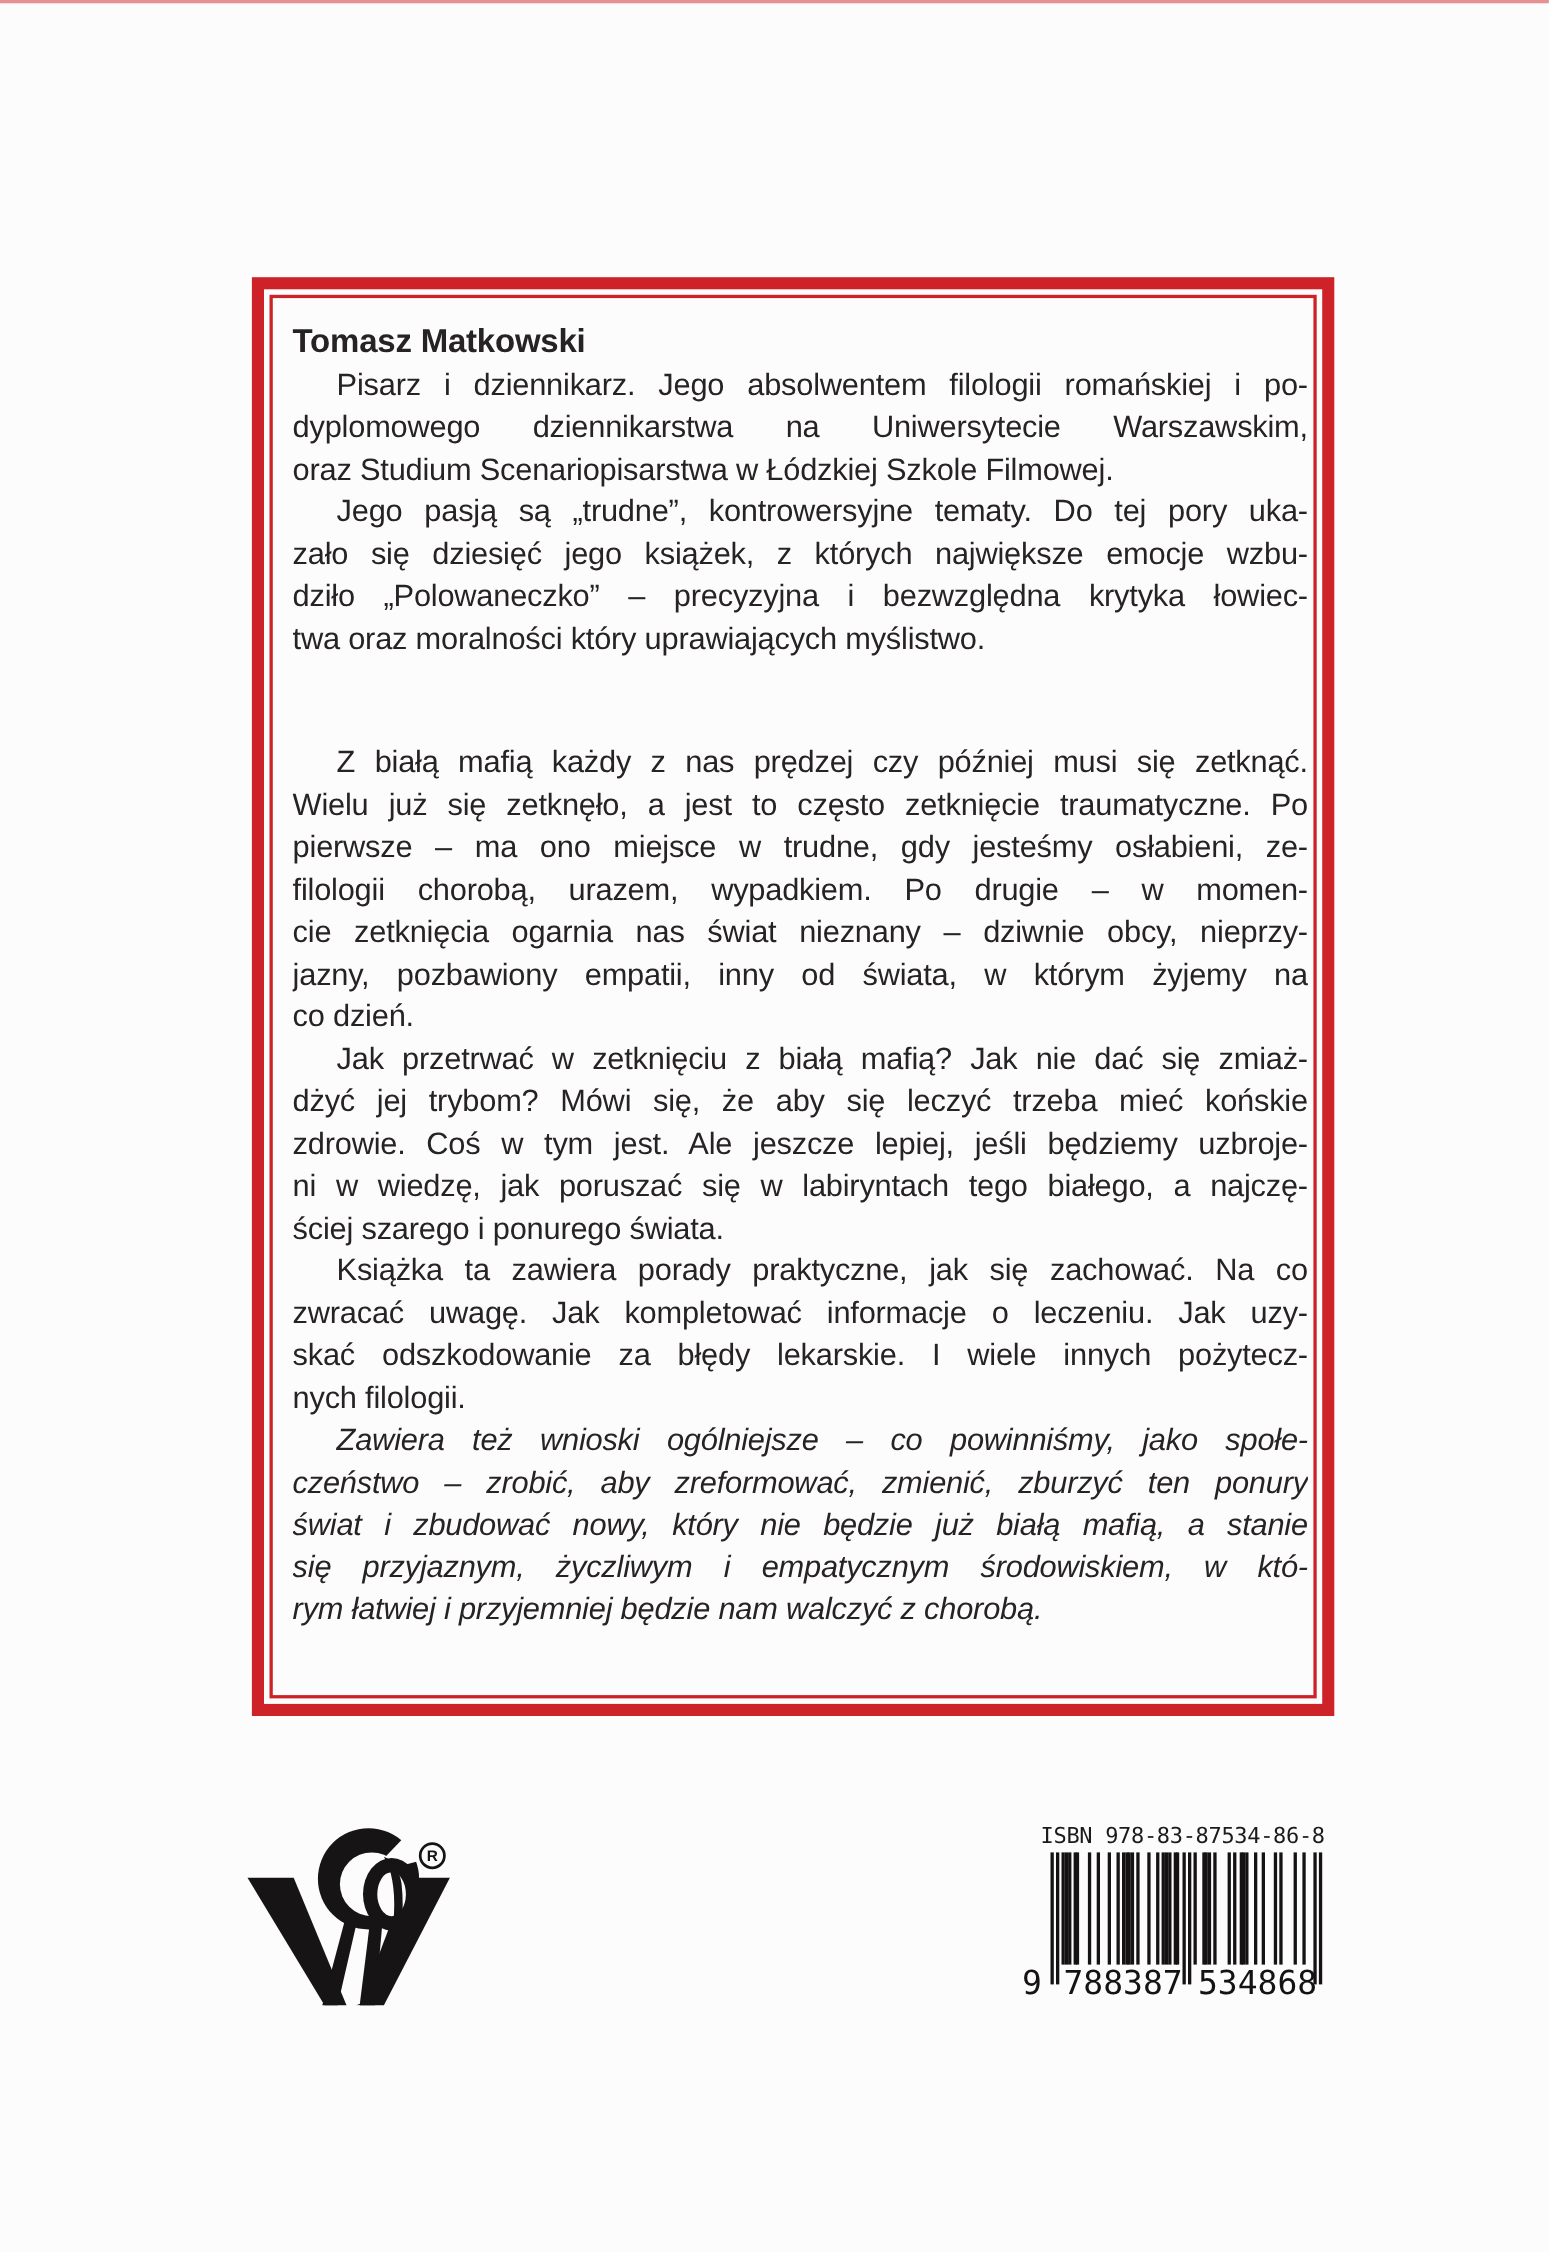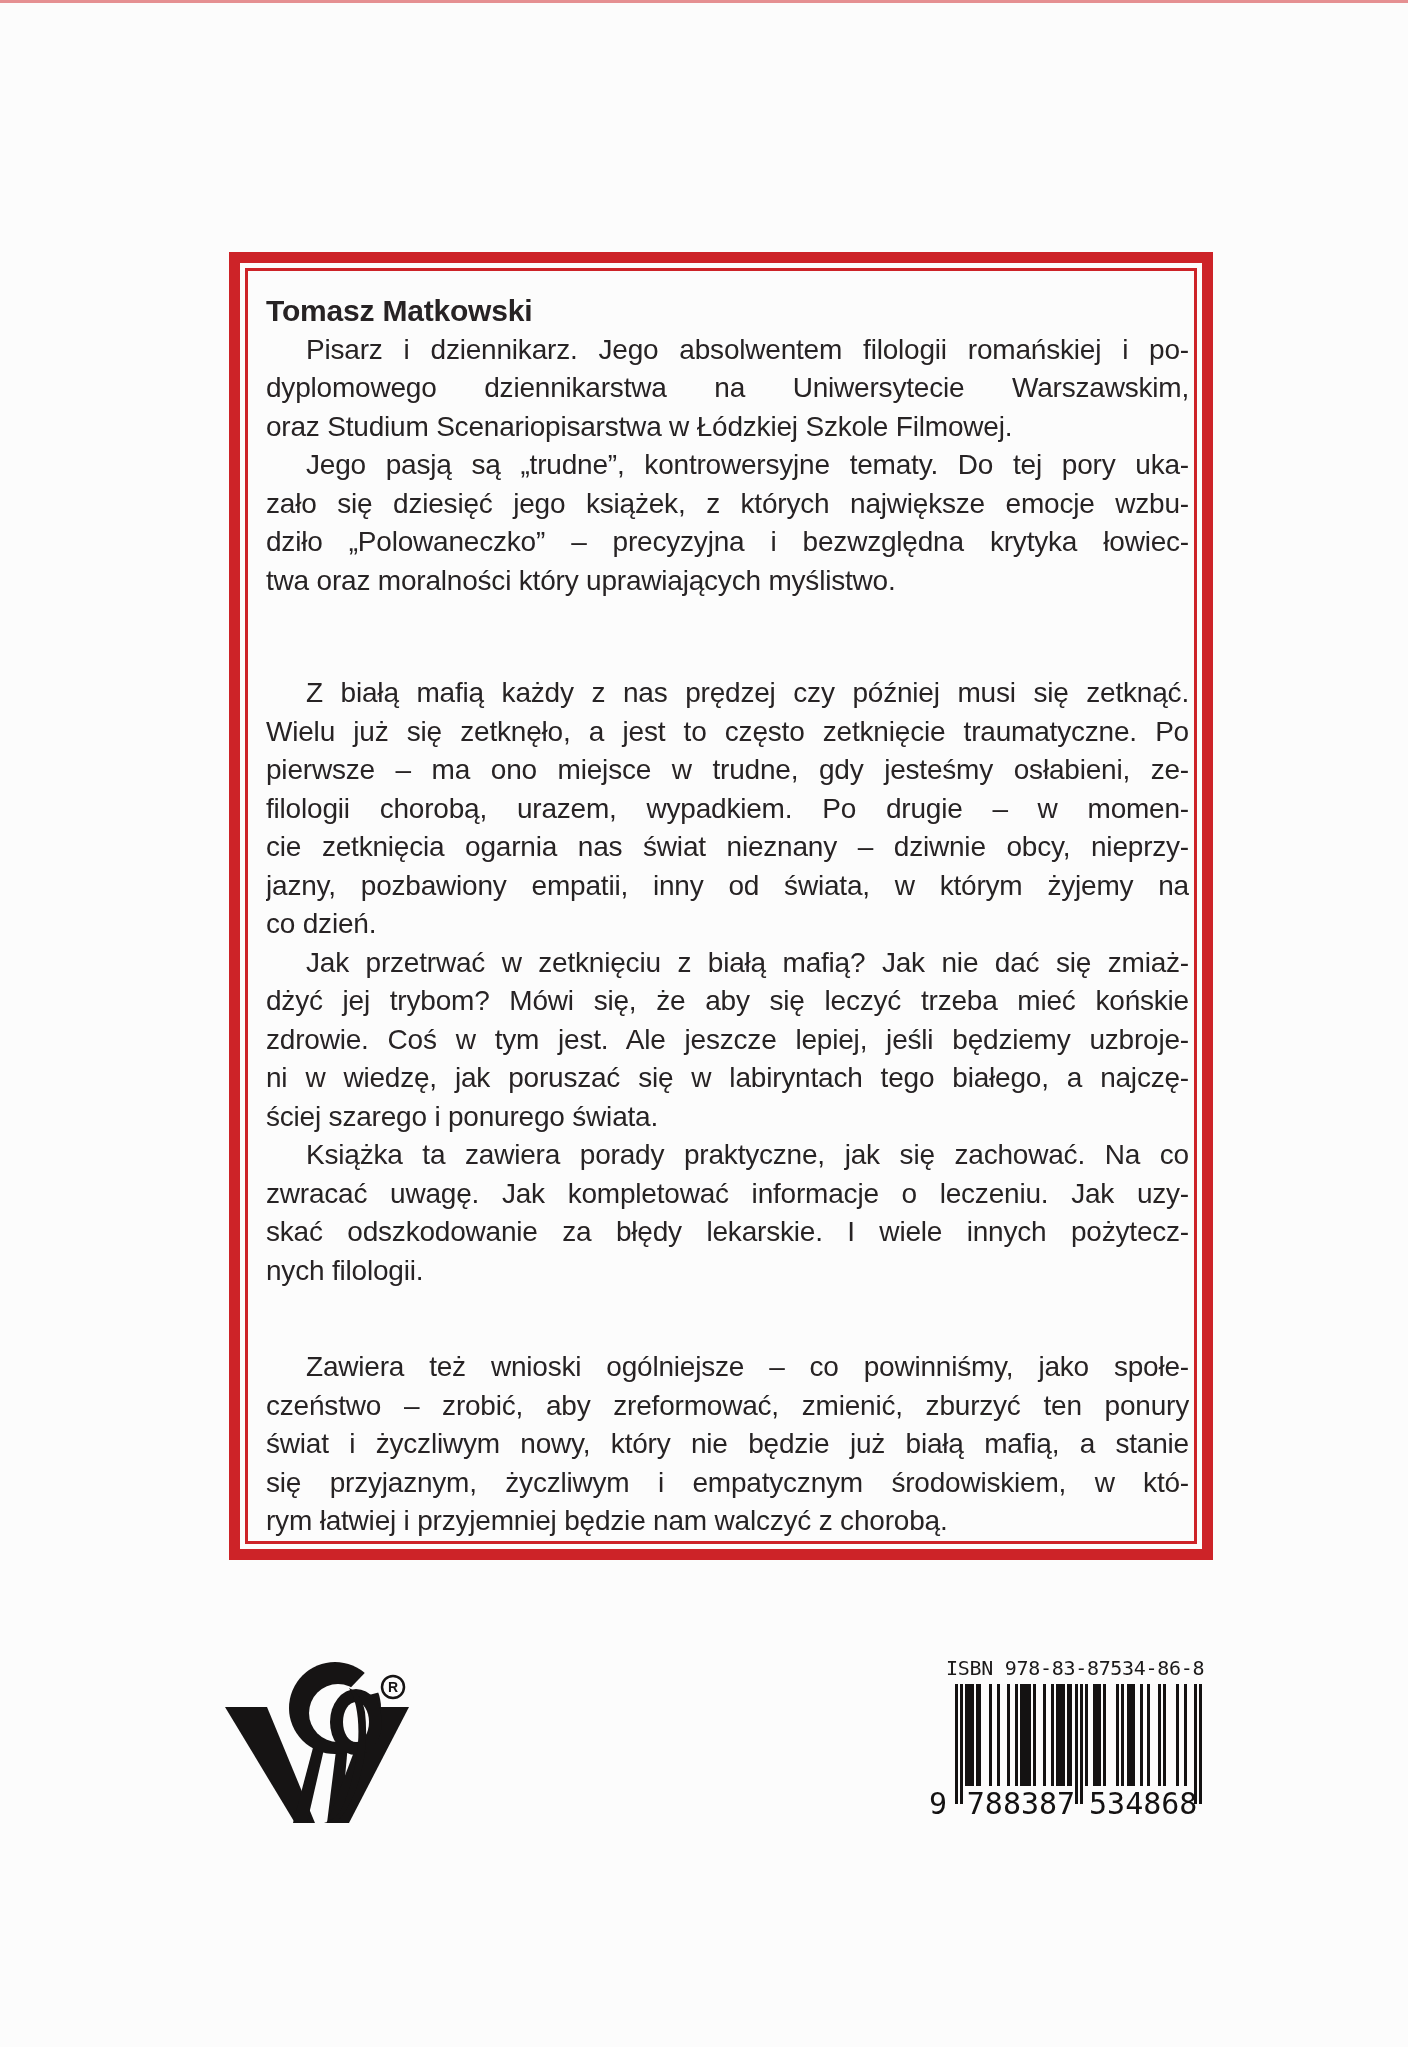--- a/index.html
+++ b/index.html
@@ -25,21 +25,21 @@
   .content{
     position:absolute;left:266px;top:292px;width:923px;
     font-size:28px;letter-spacing:-0.2px;color:var(--ink,#272324);
   }
   .author{
     font-weight:bold;font-size:30px;height:38.5px;line-height:38.5px;
     letter-spacing:-0.2px;
   }
   .para{margin:0;}
   .para.gap1{margin-top:74px;}
-  .para.gap2{margin-top:58px;}
+  .para.gap2{font-style:italic;}
   .line{
     height:38.5px;line-height:38.5px;overflow:hidden;
     text-align:justify;
   }
   .line:not(.last)::after{content:"";display:inline-block;width:100%;height:0;}
   .line.indent{padding-left:40px;}
   
   .logo-wrap{position:absolute;left:223px;top:1660px;width:190px;height:165px;}
   
   .isbn-header{
@@ -99,21 +99,21 @@
     </div>
     <div class="para">
       <div class="line indent">Książka ta zawiera porady praktyczne, jak się zachować. Na co</div>
       <div class="line">zwracać uwagę. Jak kompletować informacje o leczeniu. Jak uzy-</div>
       <div class="line">skać odszkodowanie za błędy lekarskie. I wiele innych pożytecz-</div>
       <div class="line last">nych filologii.</div>
     </div>
     <div class="para gap2">
       <div class="line indent">Zawiera też wnioski ogólniejsze – co powinniśmy, jako społe-</div>
       <div class="line">czeństwo – zrobić, aby zreformować, zmienić, zburzyć ten ponury</div>
-      <div class="line">świat i życzliwym nowy, który nie będzie już białą mafią, a stanie</div>
+      <div class="line">świat i zbudować nowy, który nie będzie już białą mafią, a stanie</div>
       <div class="line">się przyjaznym, życzliwym i empatycznym środowiskiem, w któ-</div>
       <div class="line last">rym łatwiej i przyjemniej będzie nam walczyć z chorobą.</div>
     </div>
   </div>
 
 <div class="logo-wrap">
   <svg viewBox="0 0 190 165" width="190" height="165">
     <g fill="#161414">
 
       <polygon points="2,47 44,47 92,163 72,163"></polygon>

